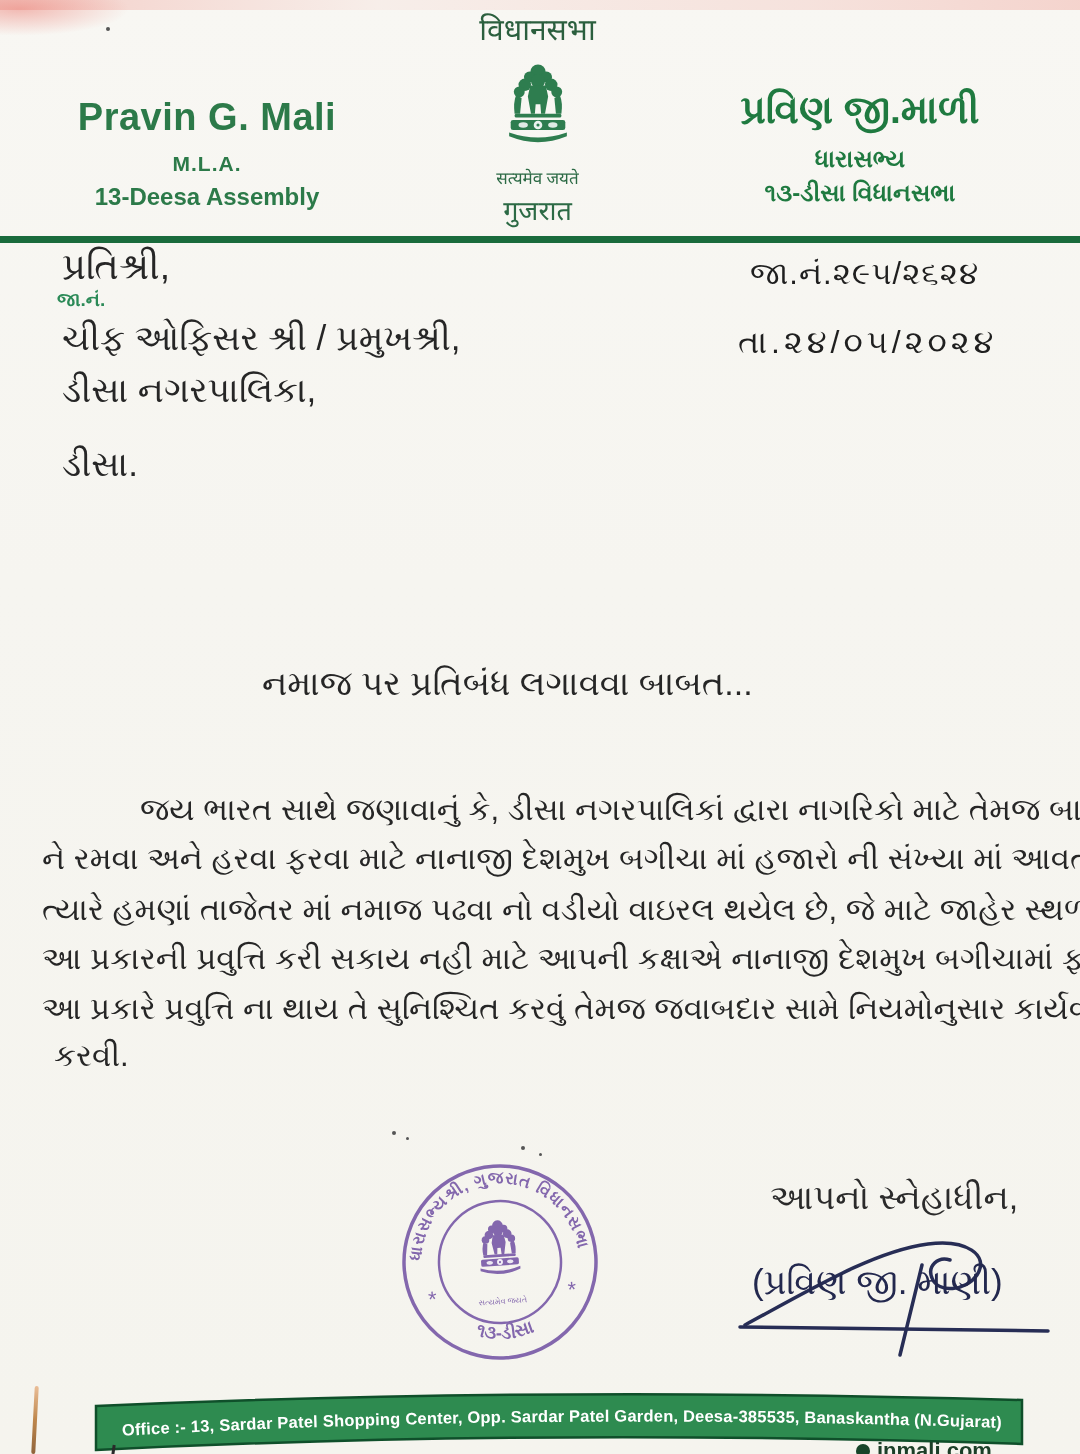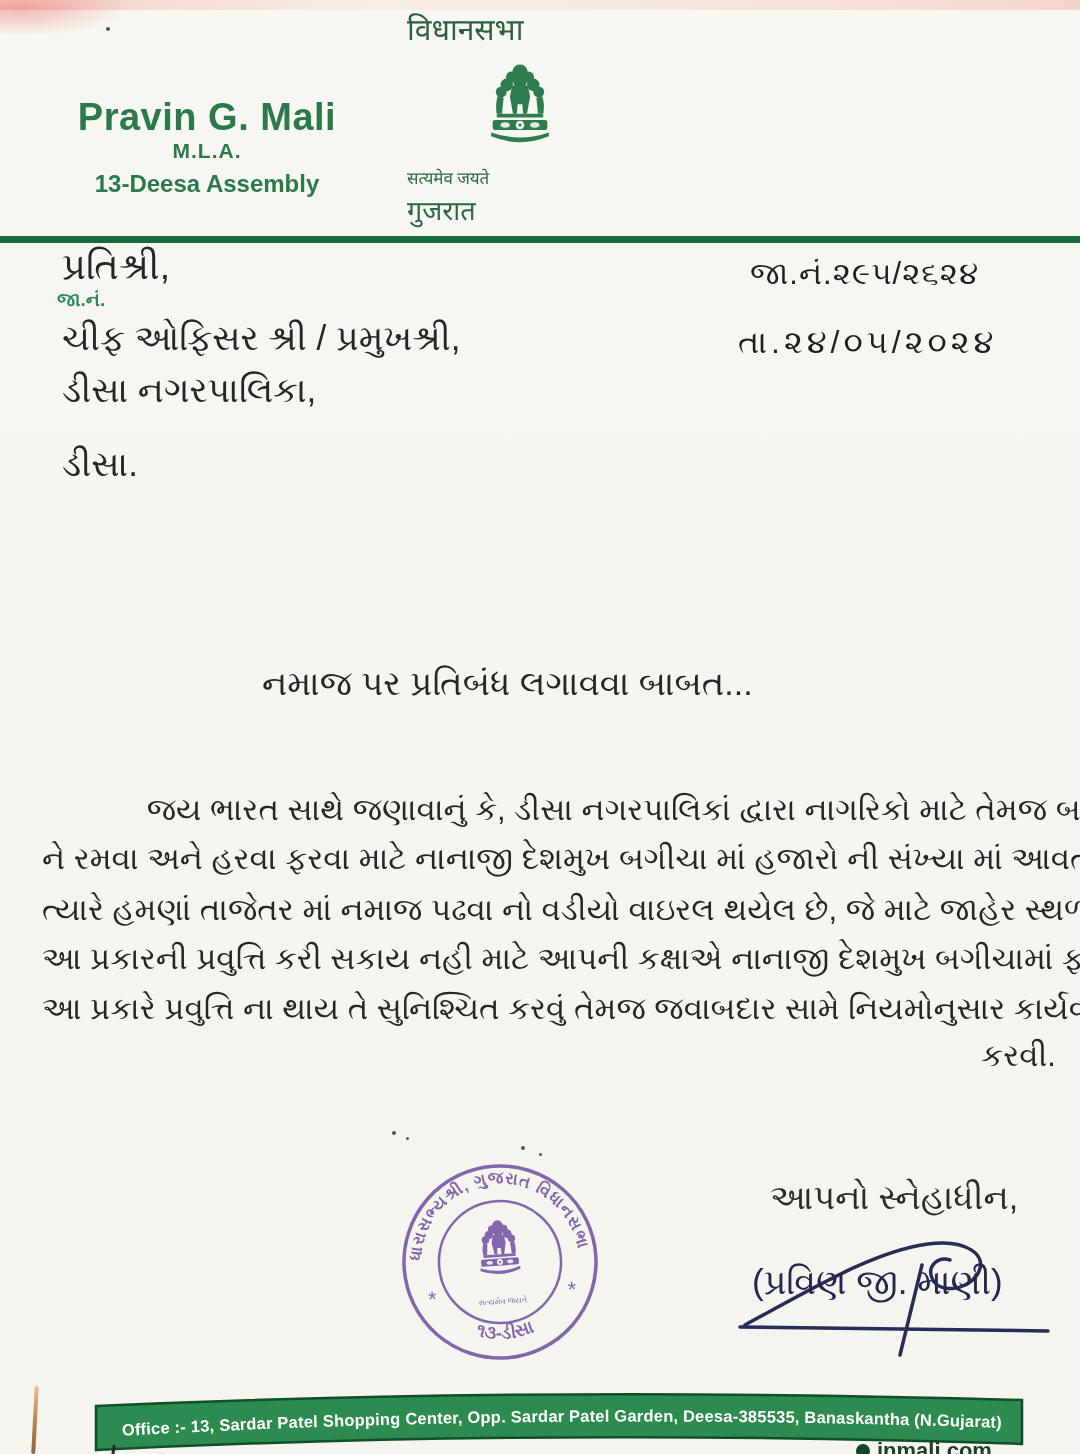--- a/index.html
+++ b/index.html
@@ -13,34 +13,34 @@
   .smudge-top{left:0;top:0;width:1080px;height:10px;
     background:linear-gradient(90deg,rgba(236,130,118,.35),rgba(236,130,118,.08) 35%,rgba(236,130,118,.18) 75%,rgba(236,130,118,.3));}
   .smudge-corner{left:0;top:0;width:130px;height:36px;
     background:radial-gradient(ellipse at 15% 25%,rgba(233,110,100,.45),transparent 70%);}
   .ink-dot{background:#555;border-radius:50%;}
   .edge-line{left:33px;top:1386px;width:4px;height:68px;border-radius:2px;opacity:.85;
     background:linear-gradient(#e8b488,#b4732f,#7d4a1c);transform:rotate(3deg);}
   
   .hdr-left{left:52px;top:96px;width:310px;text-align:center;color:#2c7a49;}
   .hdr-left .nm{font-size:38px;font-weight:bold;letter-spacing:.5px;}
-  .hdr-left .ml{font-size:21px;font-weight:bold;letter-spacing:1px;}
+  .hdr-left .ml{font-size:21px;font-weight:bold;margin-top:13px;letter-spacing:1px;}
   .hdr-left .as{font-size:24px;font-weight:bold;margin-top:7px;}
-  .hdr-center{left:407px;top:8px;width:225px;}
+  .hdr-center{left:425px;top:8px;width:225px;text-align:center;}
   .hdr-center .vs{font-size:30px;color:#2b5f3e;font-family:"Liberation Serif",serif;}
   .hdr-center .emb{width:78px;height:112px;margin:4px auto 0;display:block;color:#2e7d4f;}
   .hdr-center .mt{font-size:17px;color:#2c6a45;font-family:"Liberation Serif",serif;margin-top:1px;}
   .hdr-center .st{font-size:27px;color:#2c6a45;font-family:"Liberation Serif",serif;margin-top:2px;}
   .hdr-right{left:695px;top:88px;width:330px;text-align:center;color:#1f7a40;}
   .hdr-right .nm{font-size:39px;font-weight:bold;}
   .hdr-right .tl{font-size:24px;font-weight:bold;margin-top:12px;}
   .hdr-right .as{font-size:24px;font-weight:bold;margin-top:6px;}
   .rule{left:0;top:236px;width:1080px;height:7px;background:#1a6b3c;}
   
-  .hw{color:#262626;text-align:right;}
+  .hw{color:#262626;}
   .salutation{left:62px;top:246px;font-size:37px;}
   .ref-label{left:57px;top:289px;font-size:19px;font-weight:bold;color:#2b8a57;}
   .ref-no{left:750px;top:256px;font-size:31px;letter-spacing:1px;color:#1f1f1f;}
   .date{left:738px;top:324px;font-size:32px;letter-spacing:4px;color:#1f1f1f;}
   .addr1{left:62px;top:318px;font-size:35px;}
   .addr2{left:62px;top:370px;font-size:35px;}
   .addr3{left:62px;top:444px;font-size:35px;}
   .subj1{left:126px;top:588px;font-size:34px;}
   .subj2{left:262px;top:664px;font-size:34px;}
   .bline{left:42px;width:1002px;font-size:31px;white-space:nowrap;}
@@ -107,20 +107,25 @@
 
   <div class="abs hdr-center">
     <div class="vs">विधानसभा</div>
     <svg class="emb" viewBox="0 0 100 120">
       <use href="#emblem" xlink:href="#emblem"></use>
     </svg>
     <div class="mt">सत्यमेव जयते</div>
     <div class="st">गुजरात</div>
   </div>
 
+  <div class="abs hdr-right">
+    <div class="nm">પ્રવિણ જી.માળી</div>
+    <div class="tl">ધારાસભ્ય</div>
+    <div class="as">૧૩-ડીસા વિધાનસભા</div>
+  </div>
 
   <div class="abs rule"></div>
 
   <div class="abs hw salutation">પ્રતિશ્રી,</div>
   <div class="abs ref-label">જા.નં.</div>
   <div class="abs hw ref-no">જા.નં.૨૯૫/૨૬૨૪</div>
   <div class="abs hw date">તા.૨૪/૦૫/૨૦૨૪</div>
 
   <div class="abs hw addr2">ડીસા નગરપાલિકા,</div>
   <div class="abs hw addr1">ચીફ ઓફિસર શ્રી / પ્રમુખશ્રી,</div>

